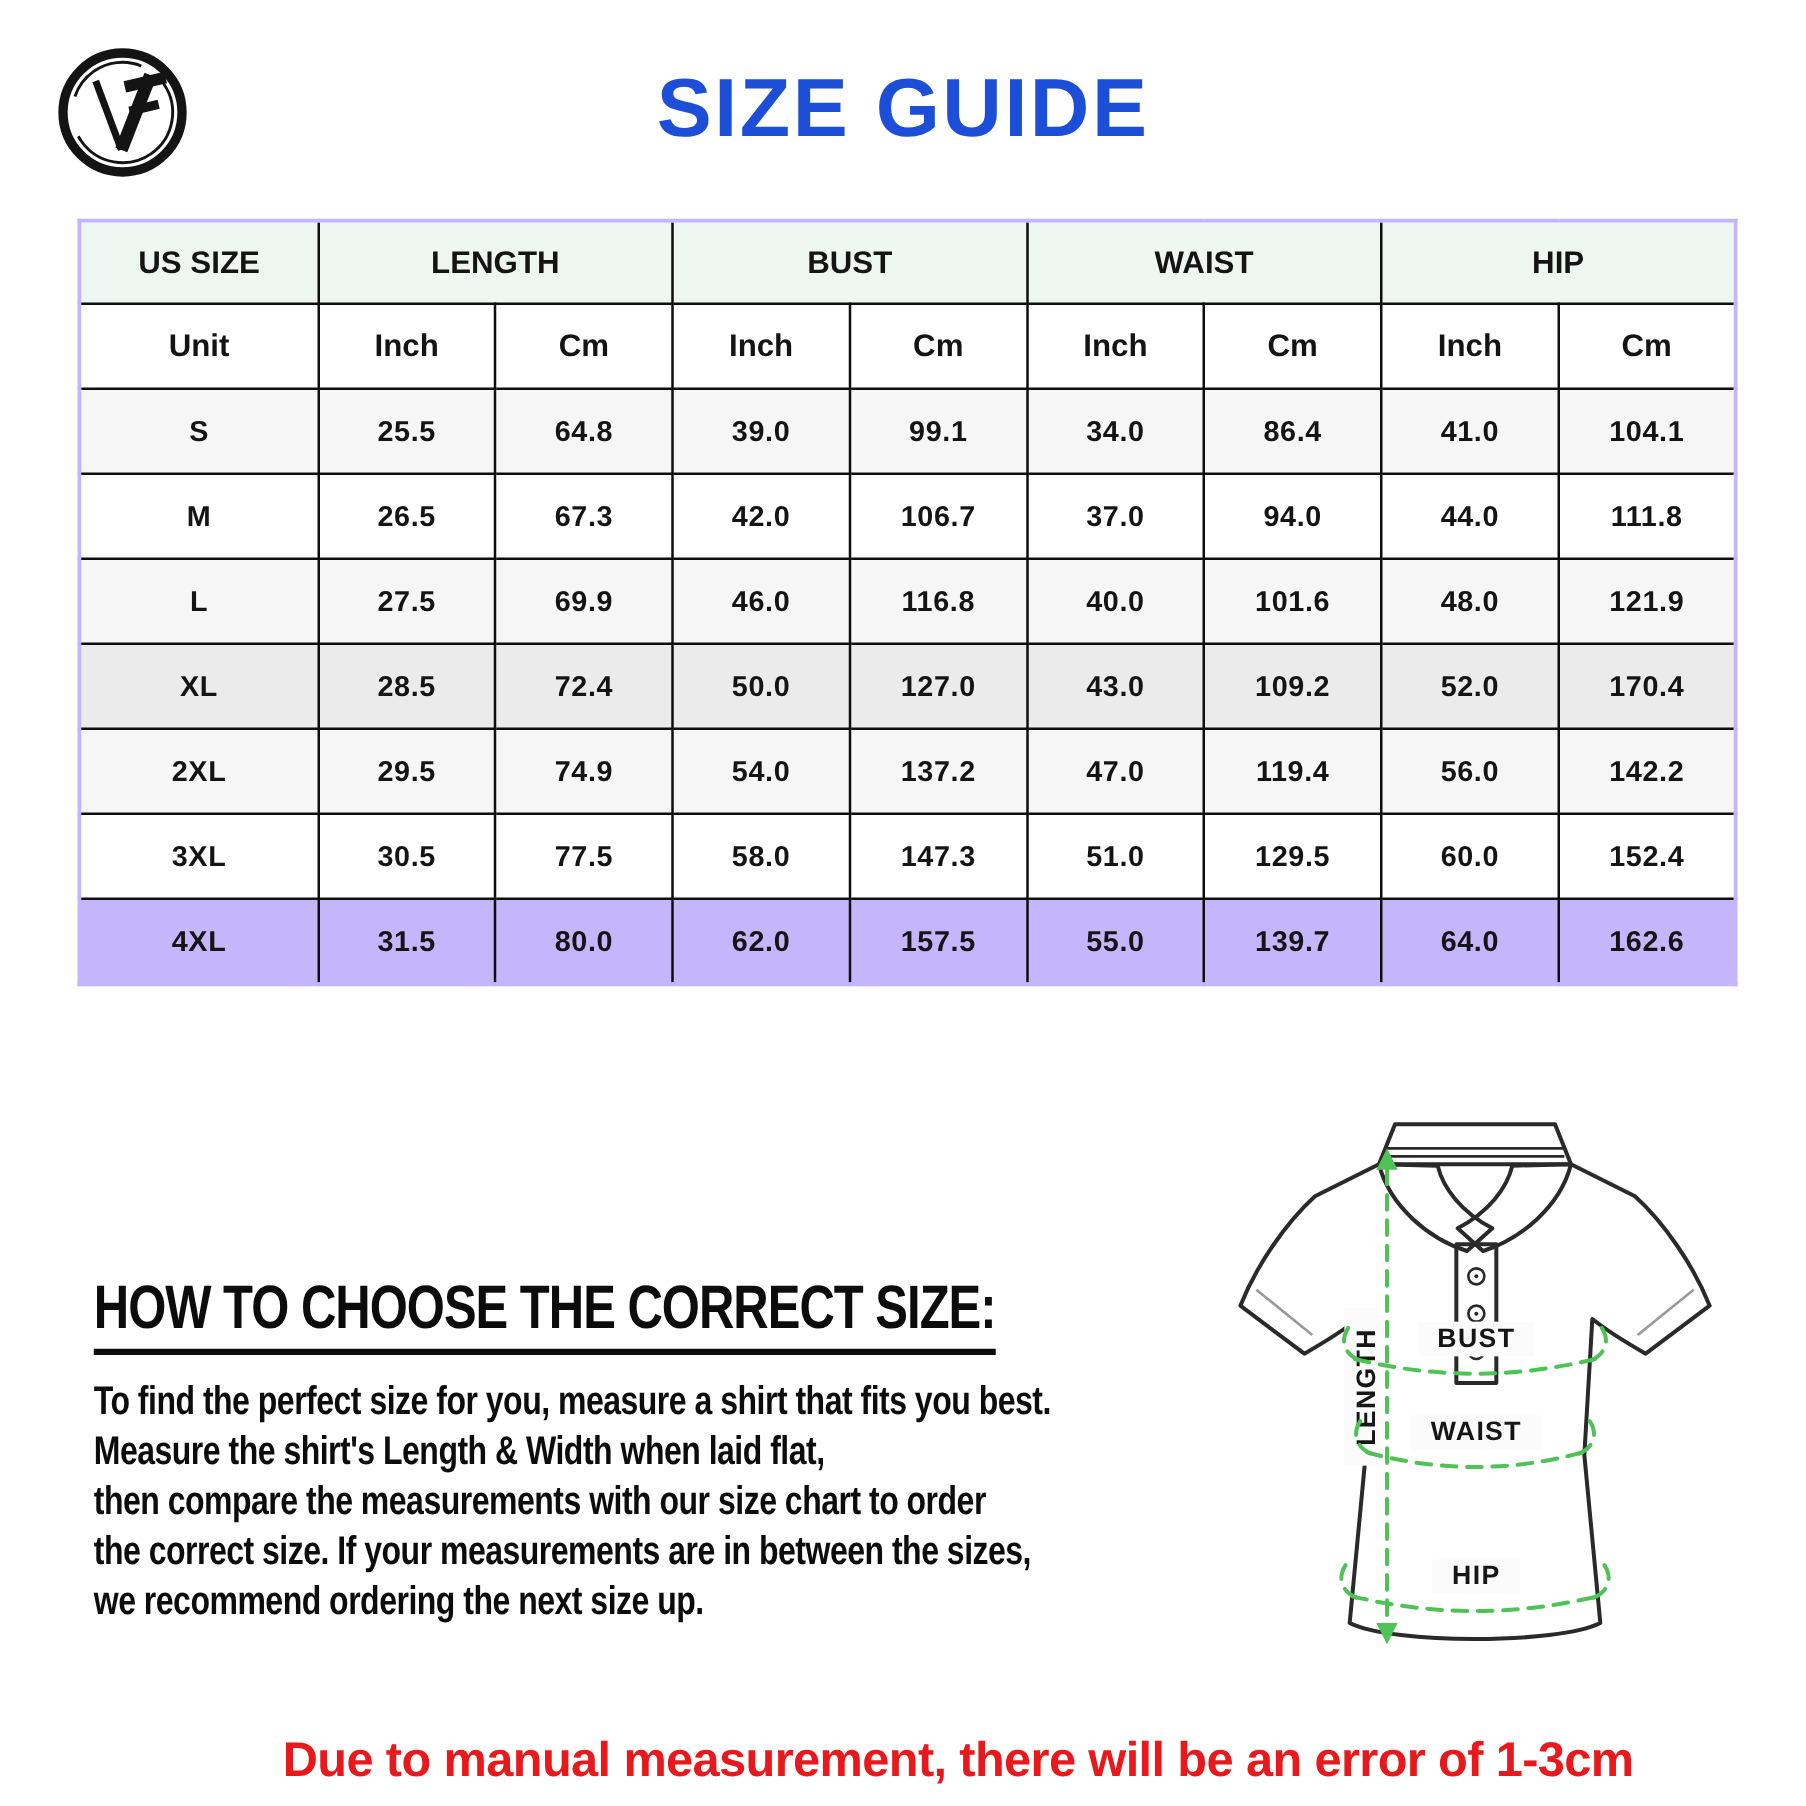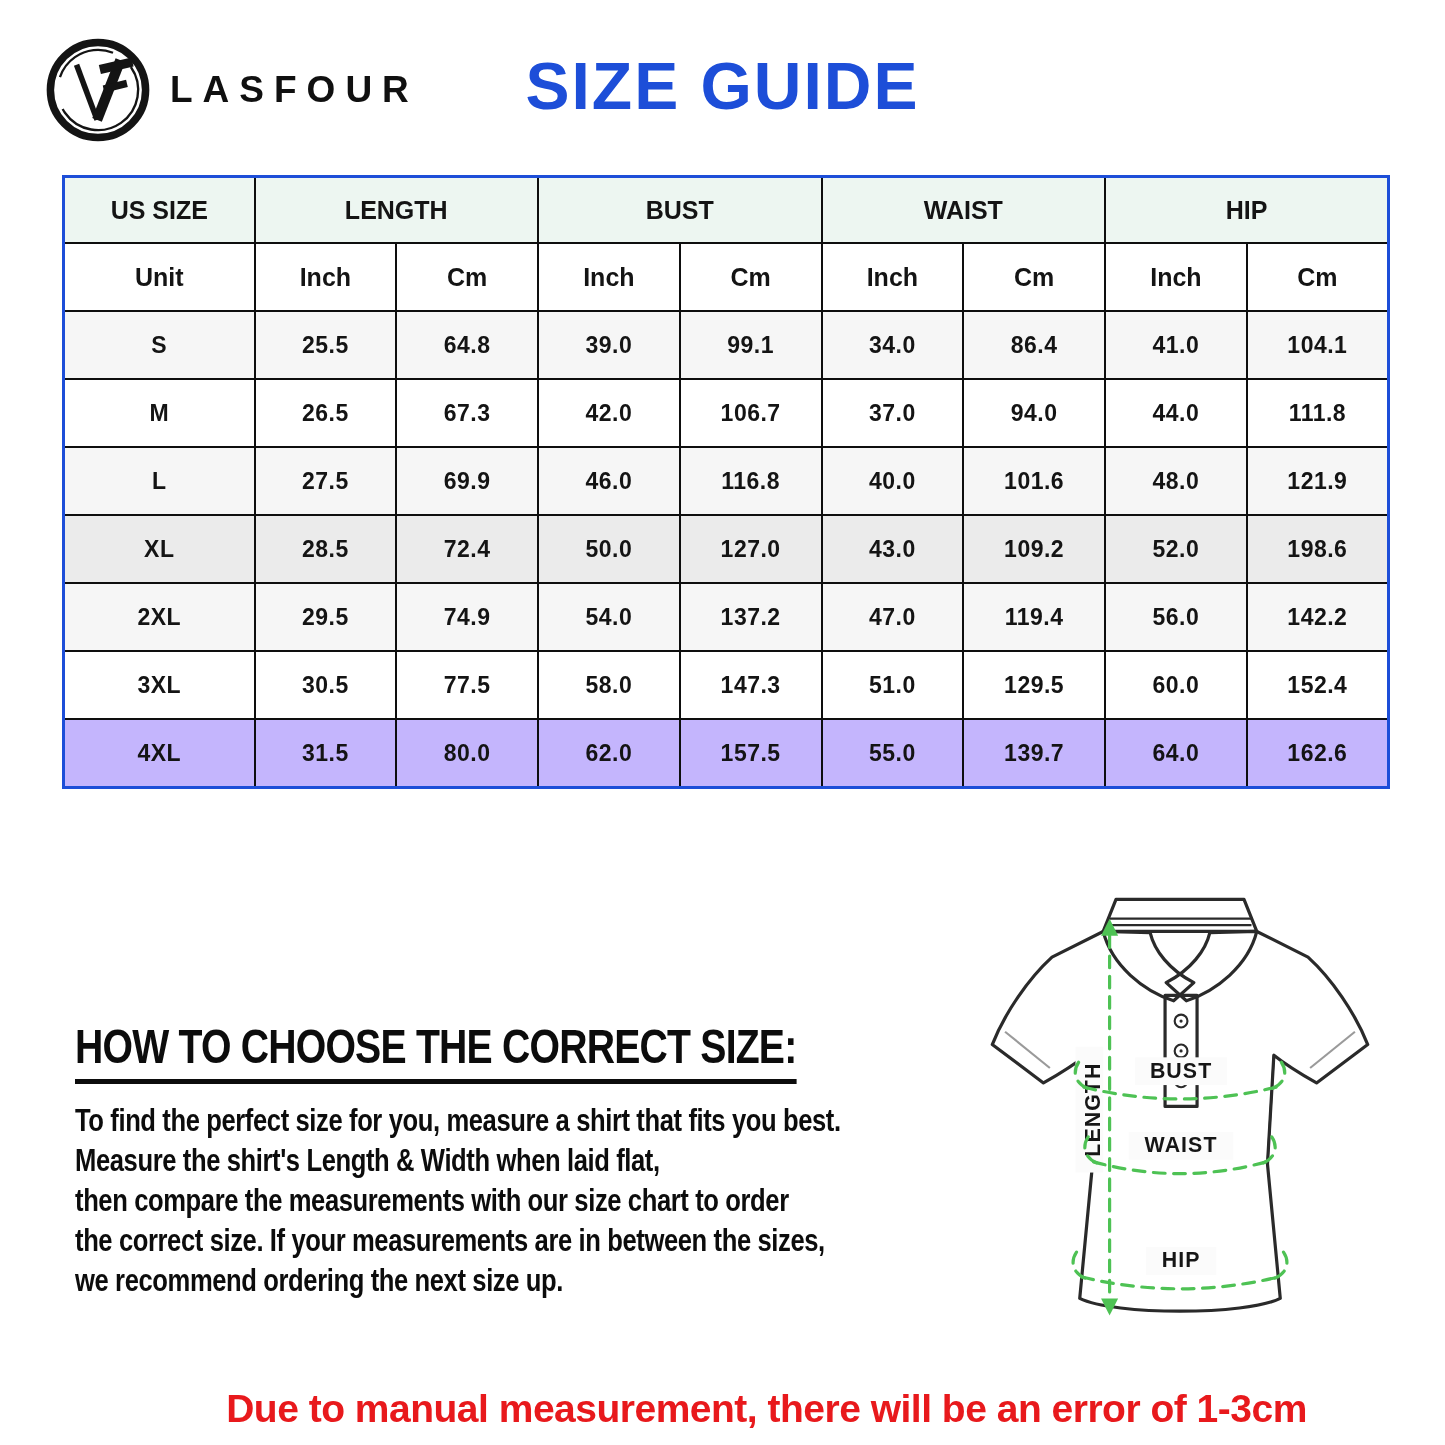--- a/index.html
+++ b/index.html
@@ -11,21 +11,21 @@
   .brand{position:absolute;top:34px;left:42px;display:flex;align-items:center;gap:16px;}
   .logo-svg{width:112px;height:112px;display:block;}
   .brand-name{font-size:37px;font-weight:bold;letter-spacing:10px;color:#101010;}
   .page-title{
     position:absolute;top:48px;left:0;width:100%;margin:0;text-align:center;
     font-size:66px;font-weight:bold;letter-spacing:2px;color:#1d4ed8;
   }
   
   .size-table{
     position:absolute;top:175px;left:62px;width:1325px;
-    border-collapse:collapse;table-layout:fixed;border:3px solid #1d4ed8;
+    border-collapse:collapse;table-layout:fixed;border:3px solid #c4b5fd;
   }
   .size-table td{
     border:2px solid #0e0e0e;text-align:center;vertical-align:middle;
     font-weight:bold;padding:0;color:#141414;
   }
   .group-row td{height:64px;font-size:25px;}
   .unit-row td{height:66px;font-size:25px;background:#ffffff;}
   .data-row td{height:66px;font-size:23px;letter-spacing:0.5px;}
   
   .howto{position:absolute;left:75px;top:1018px;width:930px;}
@@ -59,21 +59,20 @@
 
 <div class="brand">
   <svg class="logo-svg" viewBox="0 0 120 120" aria-hidden="true">
     <circle cx="60" cy="60" r="51" fill="none" stroke="#141414" stroke-width="8"></circle>
     <circle cx="60" cy="60" r="43" fill="none" stroke="#141414" stroke-width="2.5" stroke-dasharray="140 35 70 25" transform="rotate(-35 60 60)"></circle>
     <path d="M37,33 L59,92" stroke="#141414" stroke-width="6" fill="none"></path>
     <path d="M59,92 L84,28" stroke="#141414" stroke-width="11" fill="none"></path>
     <path d="M62,38 L97,30" stroke="#141414" stroke-width="10" fill="none"></path>
     <path d="M66,59 L91,53" stroke="#141414" stroke-width="8" fill="none"></path>
   </svg>
-  <span class="brand-name">LASFOUR</span>
 </div>
 
 <h1 class="page-title">SIZE GUIDE</h1>
 
 <table class="size-table">
   <colgroup>
     <col style="width:191px">
     <col span="8" style="width:141.75px">
   </colgroup>
   <tbody>
@@ -132,21 +131,21 @@
       </tr>
       <tr class="data-row" style="background: rgb(235, 235, 235);">
         <td>XL</td>
         <td>28.5</td>
         <td>72.4</td>
         <td>50.0</td>
         <td>127.0</td>
         <td>43.0</td>
         <td>109.2</td>
         <td>52.0</td>
-        <td>198.6</td>
+        <td>170.4</td>
       </tr>
       <tr class="data-row" style="background: rgb(246, 246, 246); margin-top: 40px;">
         <td>2XL</td>
         <td>29.5</td>
         <td>74.9</td>
         <td>54.0</td>
         <td>137.2</td>
         <td>47.0</td>
         <td>119.4</td>
         <td>56.0</td>

